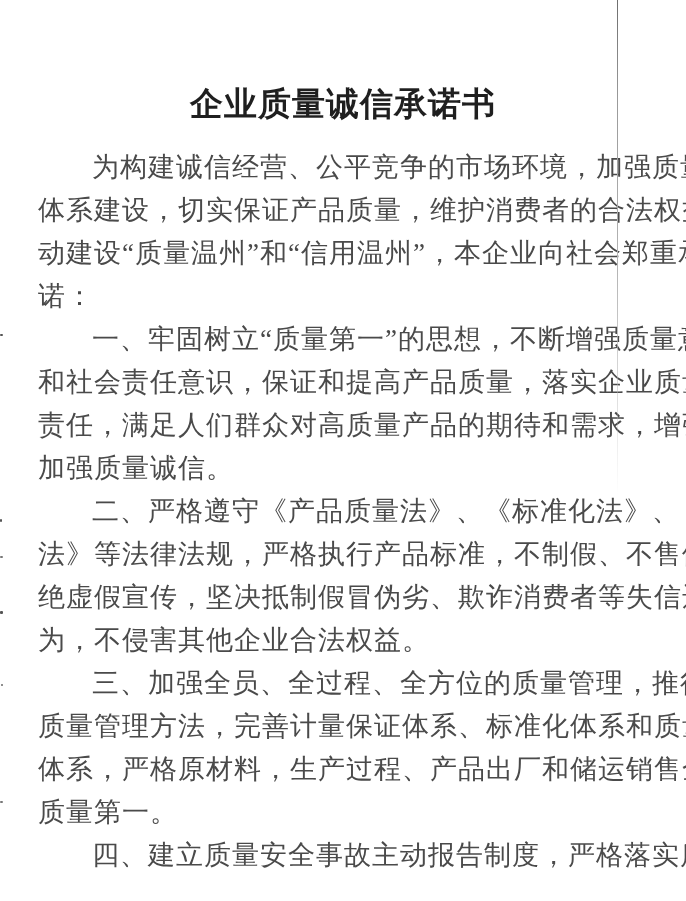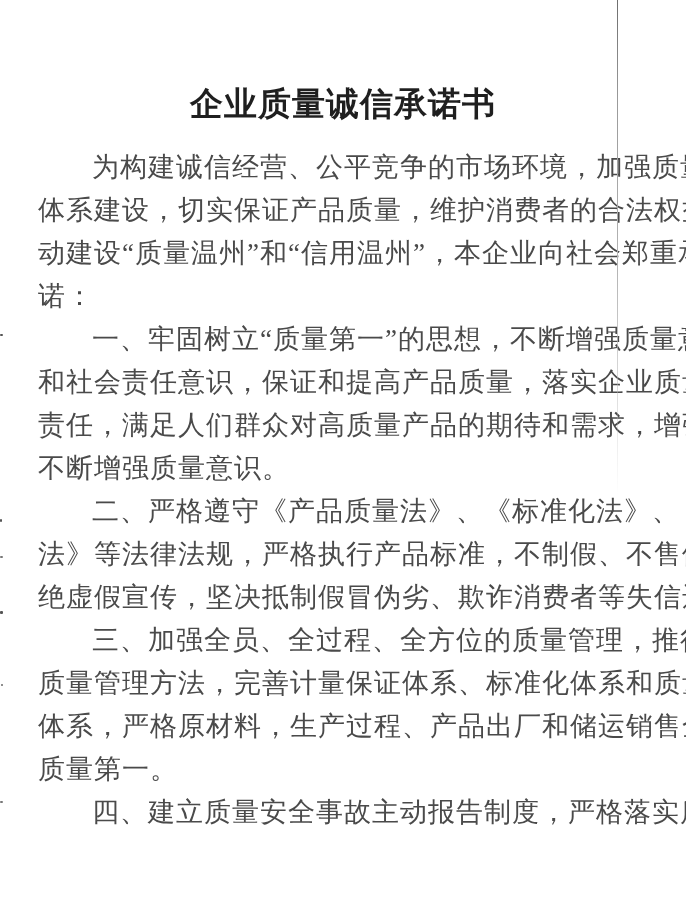--- a/index.html
+++ b/index.html
@@ -70,27 +70,28 @@
       <div class="line">为构建诚信经营、公平竞争的市场环境，加强质量诚信</div>
       <div class="line">体系建设，切实保证产品质量，维护消费者的合法权益，推</div>
       <div class="line">动建设“质量温州”和“信用温州”，本企业向社会郑重承</div>
       <div class="line">诺：</div>
     </div>
 
     <div class="para">
       <div class="line">一、牢固树立“质量第一”的思想，不断增强质量意识</div>
       <div class="line">和社会责任意识，保证和提高产品质量，落实企业质量主体</div>
       <div class="line">责任，满足人们群众对高质量产品的期待和需求，增强人民</div>
-      <div class="line">不断增强质量意识。</div>
+      <div class="line">加强质量诚信。</div>
     </div>
 
     <div class="para">
       <div class="line">二、严格遵守《产品质量法》、《标准化法》、《计量</div>
       <div class="line">法》等法律法规，严格执行产品标准，不制假、不售假，杜</div>
       <div class="line">绝虚假宣传，坚决抵制假冒伪劣、欺诈消费者等失信违法行</div>
+      <div class="line">为，不侵害其他企业合法权益。</div>
     </div>
 
     <div class="para">
       <div class="line">三、加强全员、全过程、全方位的质量管理，推行先进</div>
       <div class="line">质量管理方法，完善计量保证体系、标准化体系和质量保证</div>
       <div class="line">体系，严格原材料，生产过程、产品出厂和储运销售全过程</div>
       <div class="line">质量第一。</div>
     </div>
 
     <div class="para">

